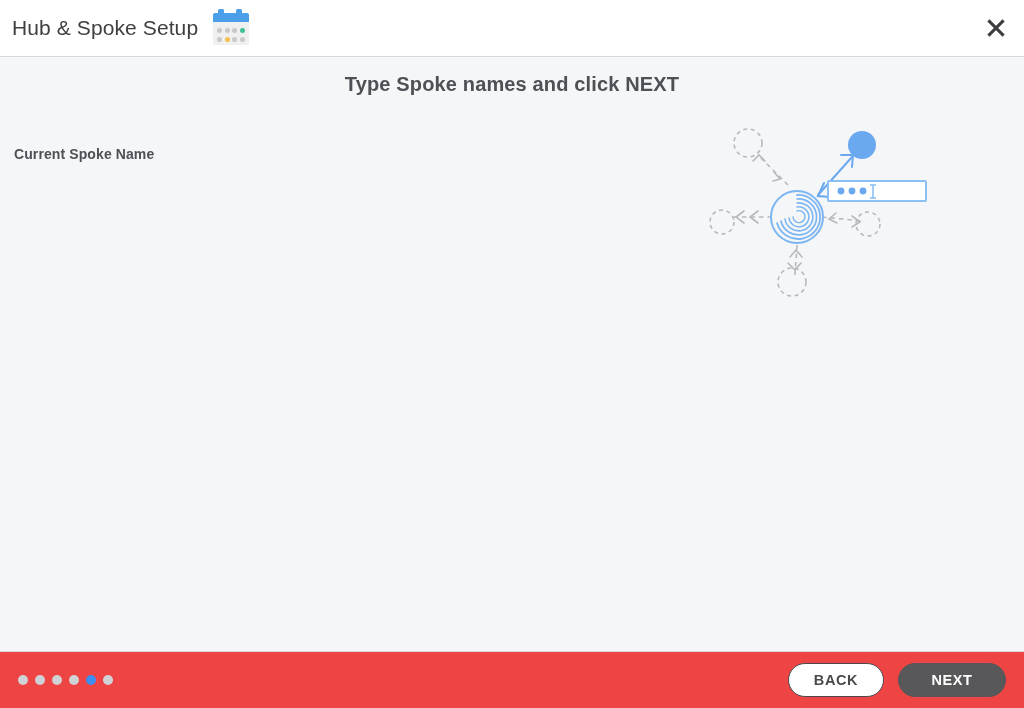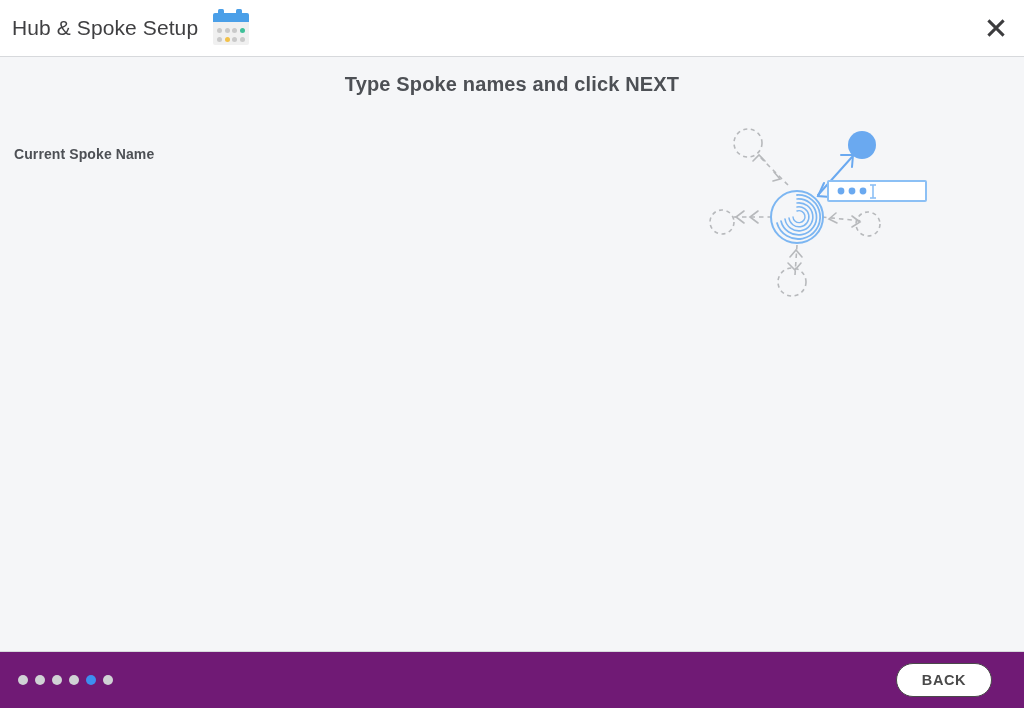--- a/index.html
+++ b/index.html
@@ -169,21 +169,21 @@
     width: 250px;
     height: 200px;
   }
   .illustration svg { display: block; }
 
   
   .footer {
     position: relative;
     height: 57px;
     min-height: 57px;
-    background: #701a75;
+    background: #ef4444;
     border-top: 1px solid #d7d9dc;
     display: flex;
     align-items: center;
     padding: 0 18px 0 18px;
     box-sizing: border-box;
   }
   .dots {
     display: flex;
     align-items: center;
     gap: 7px;
@@ -340,15 +340,16 @@
       <span class="pager-dot"></span>
       <span class="pager-dot"></span>
       <span class="pager-dot"></span>
       <span class="pager-dot active"></span>
       <span class="pager-dot"></span>
     </div>
 
     <div class="footer-spacer"></div>
 
     <button class="btn btn-back">BACK</button>
+    <button class="btn btn-next">NEXT</button>
   </div>
 
 </div>
 
 </body></html>

